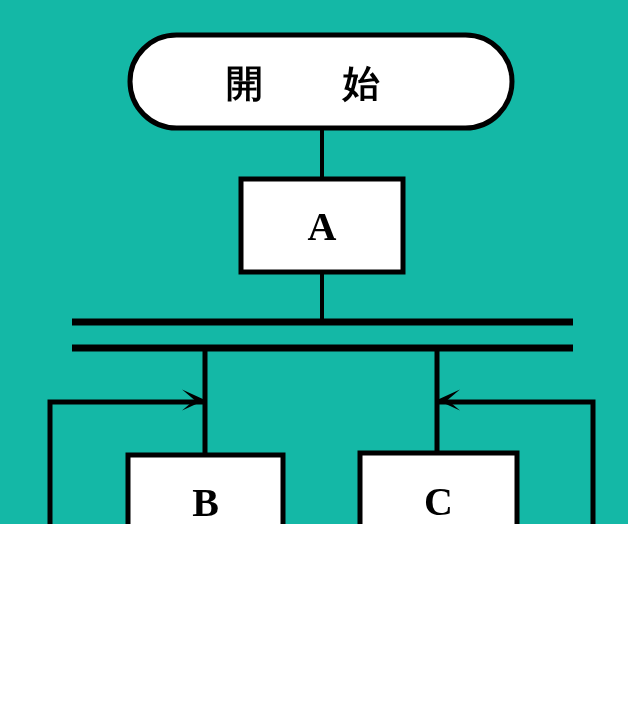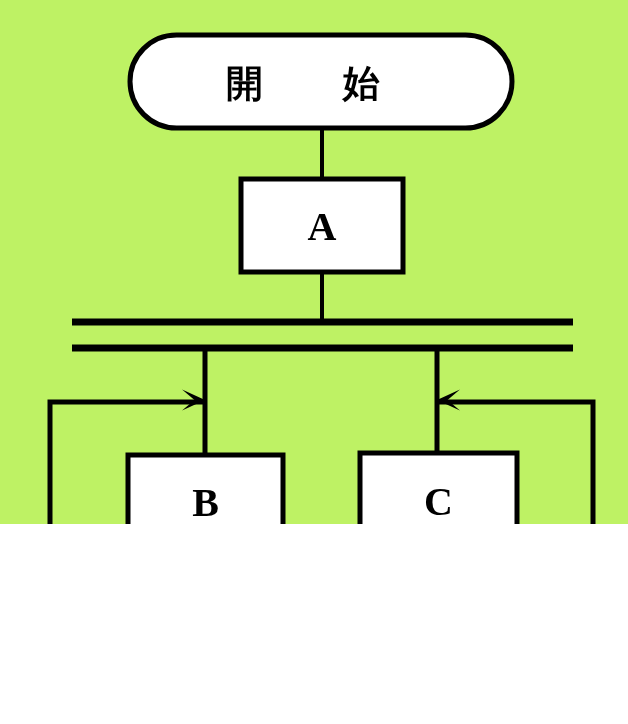--- a/index.html
+++ b/index.html
@@ -8,21 +8,21 @@
     padding: 0;
     background: #ffffff;
   }
   body {
     font-family: "Liberation Serif", "DejaVu Serif", serif;
   }
   #diagram-root {
     position: relative;
     width: 628px;
     height: 524px;
-    background: #bef264;
+    background: #14b8a6;
     overflow: hidden;
   }
   #flow-svg {
     position: absolute;
     top: 0;
     left: 0;
     width: 628px;
     height: 724px;
     display: block;
   }

